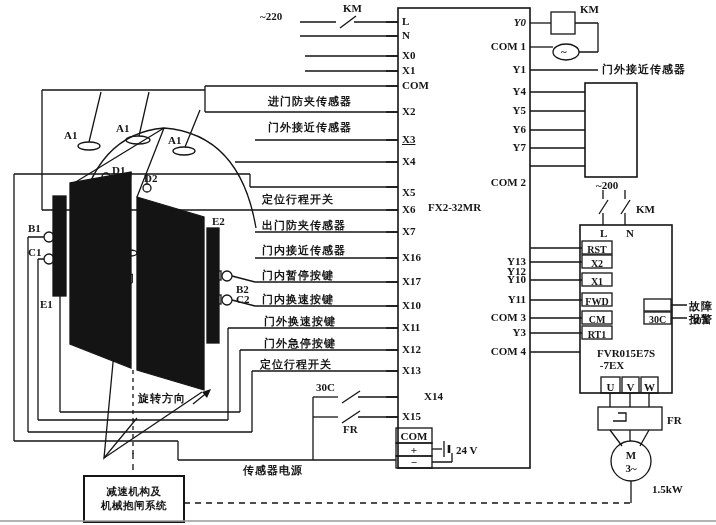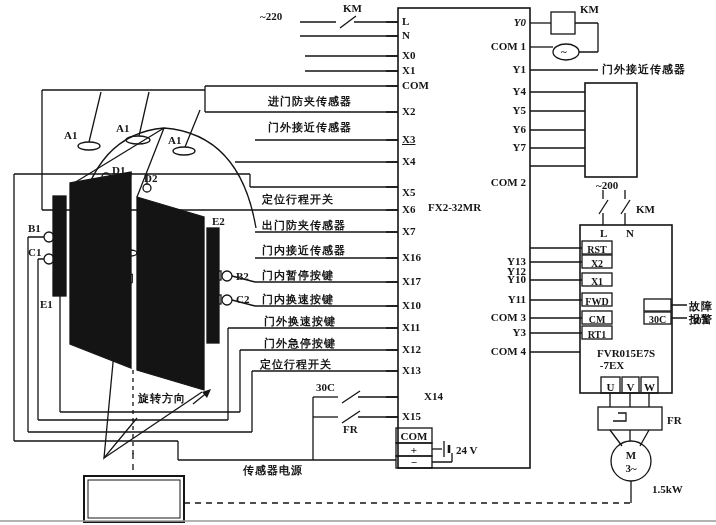--- a/index.html
+++ b/index.html
@@ -259,19 +259,23 @@
   <span class="lbl t" style="left:64px;top:129px;">A1</span>
   <span class="lbl t" style="left:116px;top:122px;">A1</span>
   <span class="lbl t" style="left:168px;top:134px;">A1</span>
   <span class="lbl t" style="left:112px;top:164px;">D1</span>
   <span class="lbl t" style="left:144px;top:172px;">D2</span>
   <span class="lbl t" style="left:106px;top:248px;">A2</span>
   <span class="lbl t" style="left:28px;top:222px;">B1</span>
   <span class="lbl t" style="left:28px;top:246px;">C1</span>
   <span class="lbl t" style="left:40px;top:298px;">E1</span>
   <span class="lbl t" style="left:212px;top:215px;">E2</span>
-  <span class="lbl t" style="left:236px;top:270px;">B2</span>
+  <span class="lbl t" style="left:236px;top:283px;">B2</span>
   <span class="lbl t" style="left:236px;top:293px;">C2</span>
   <span class="lbl cn" style="left:99px;top:271px;">旋转门</span>
   <span class="lbl cn" style="left:138px;top:391px;">旋转方向</span>
 
+  <div class="box" style="left:86px;top:478px;width:96px;height:42px;border:none;">
+    <span class="cns">减速机构及</span>
+    <span class="cns">机械抱闸系统</span>
+  </div>
 
 </div>
 
 </body></html>

